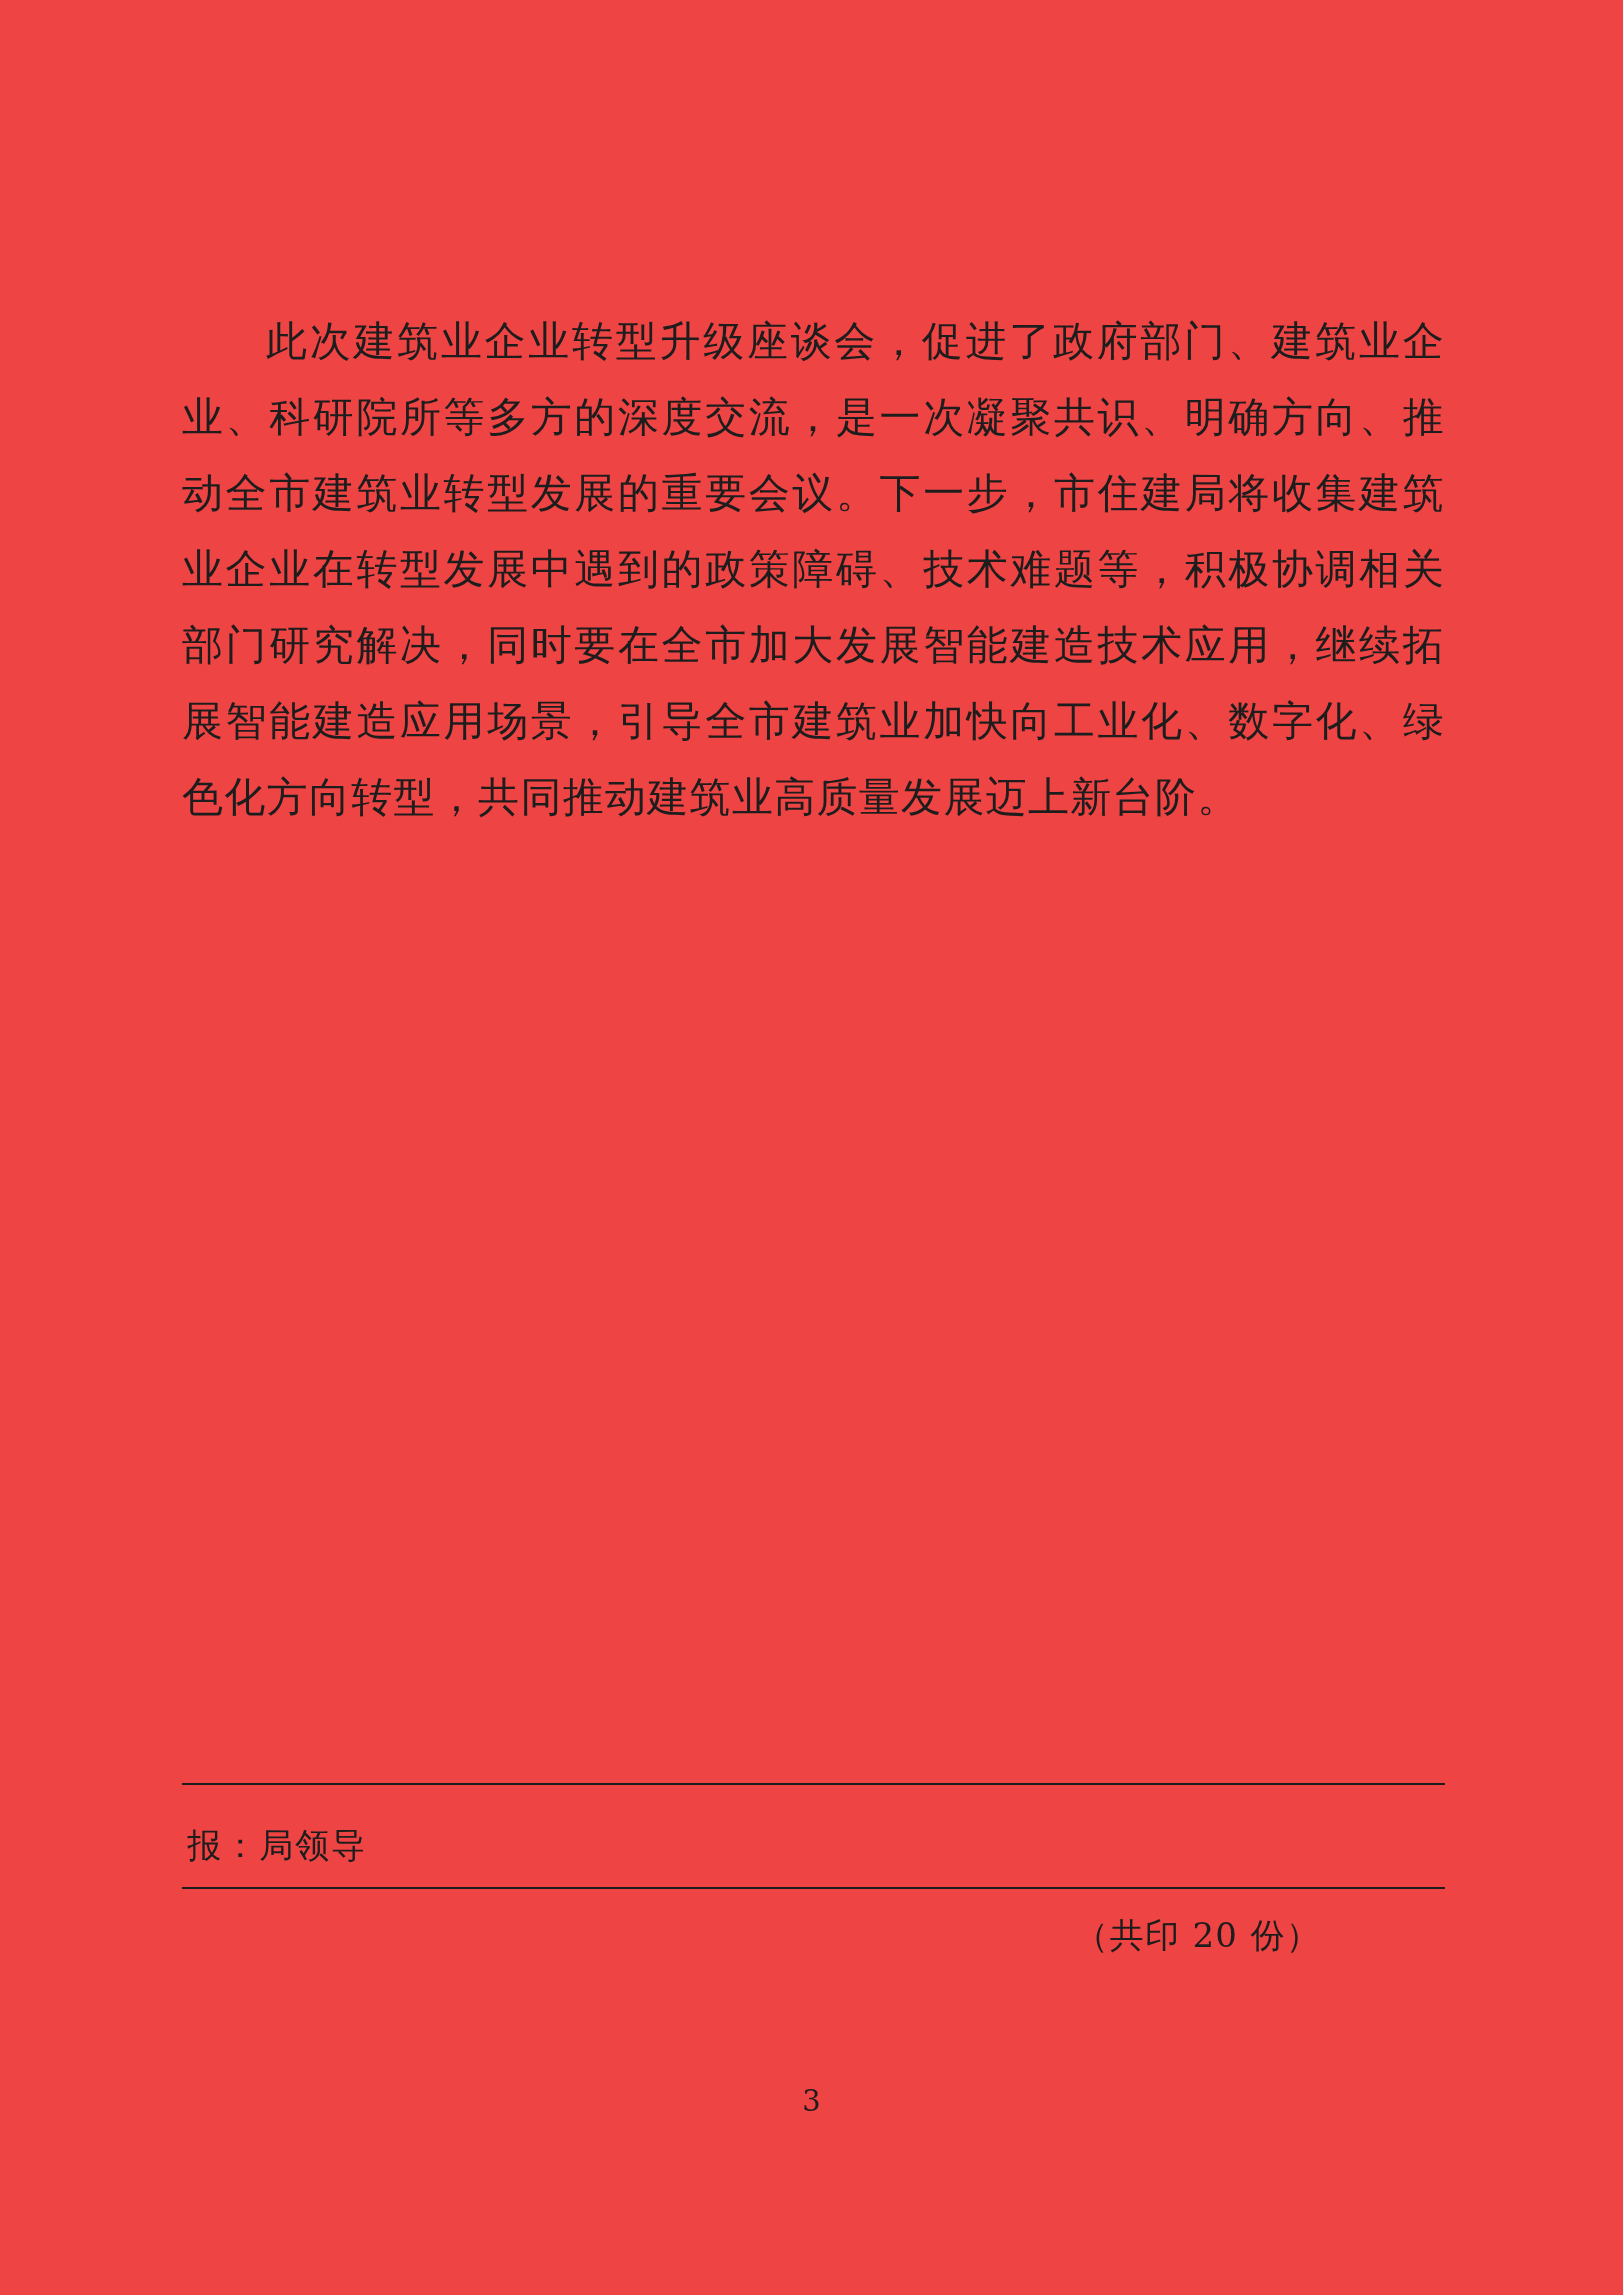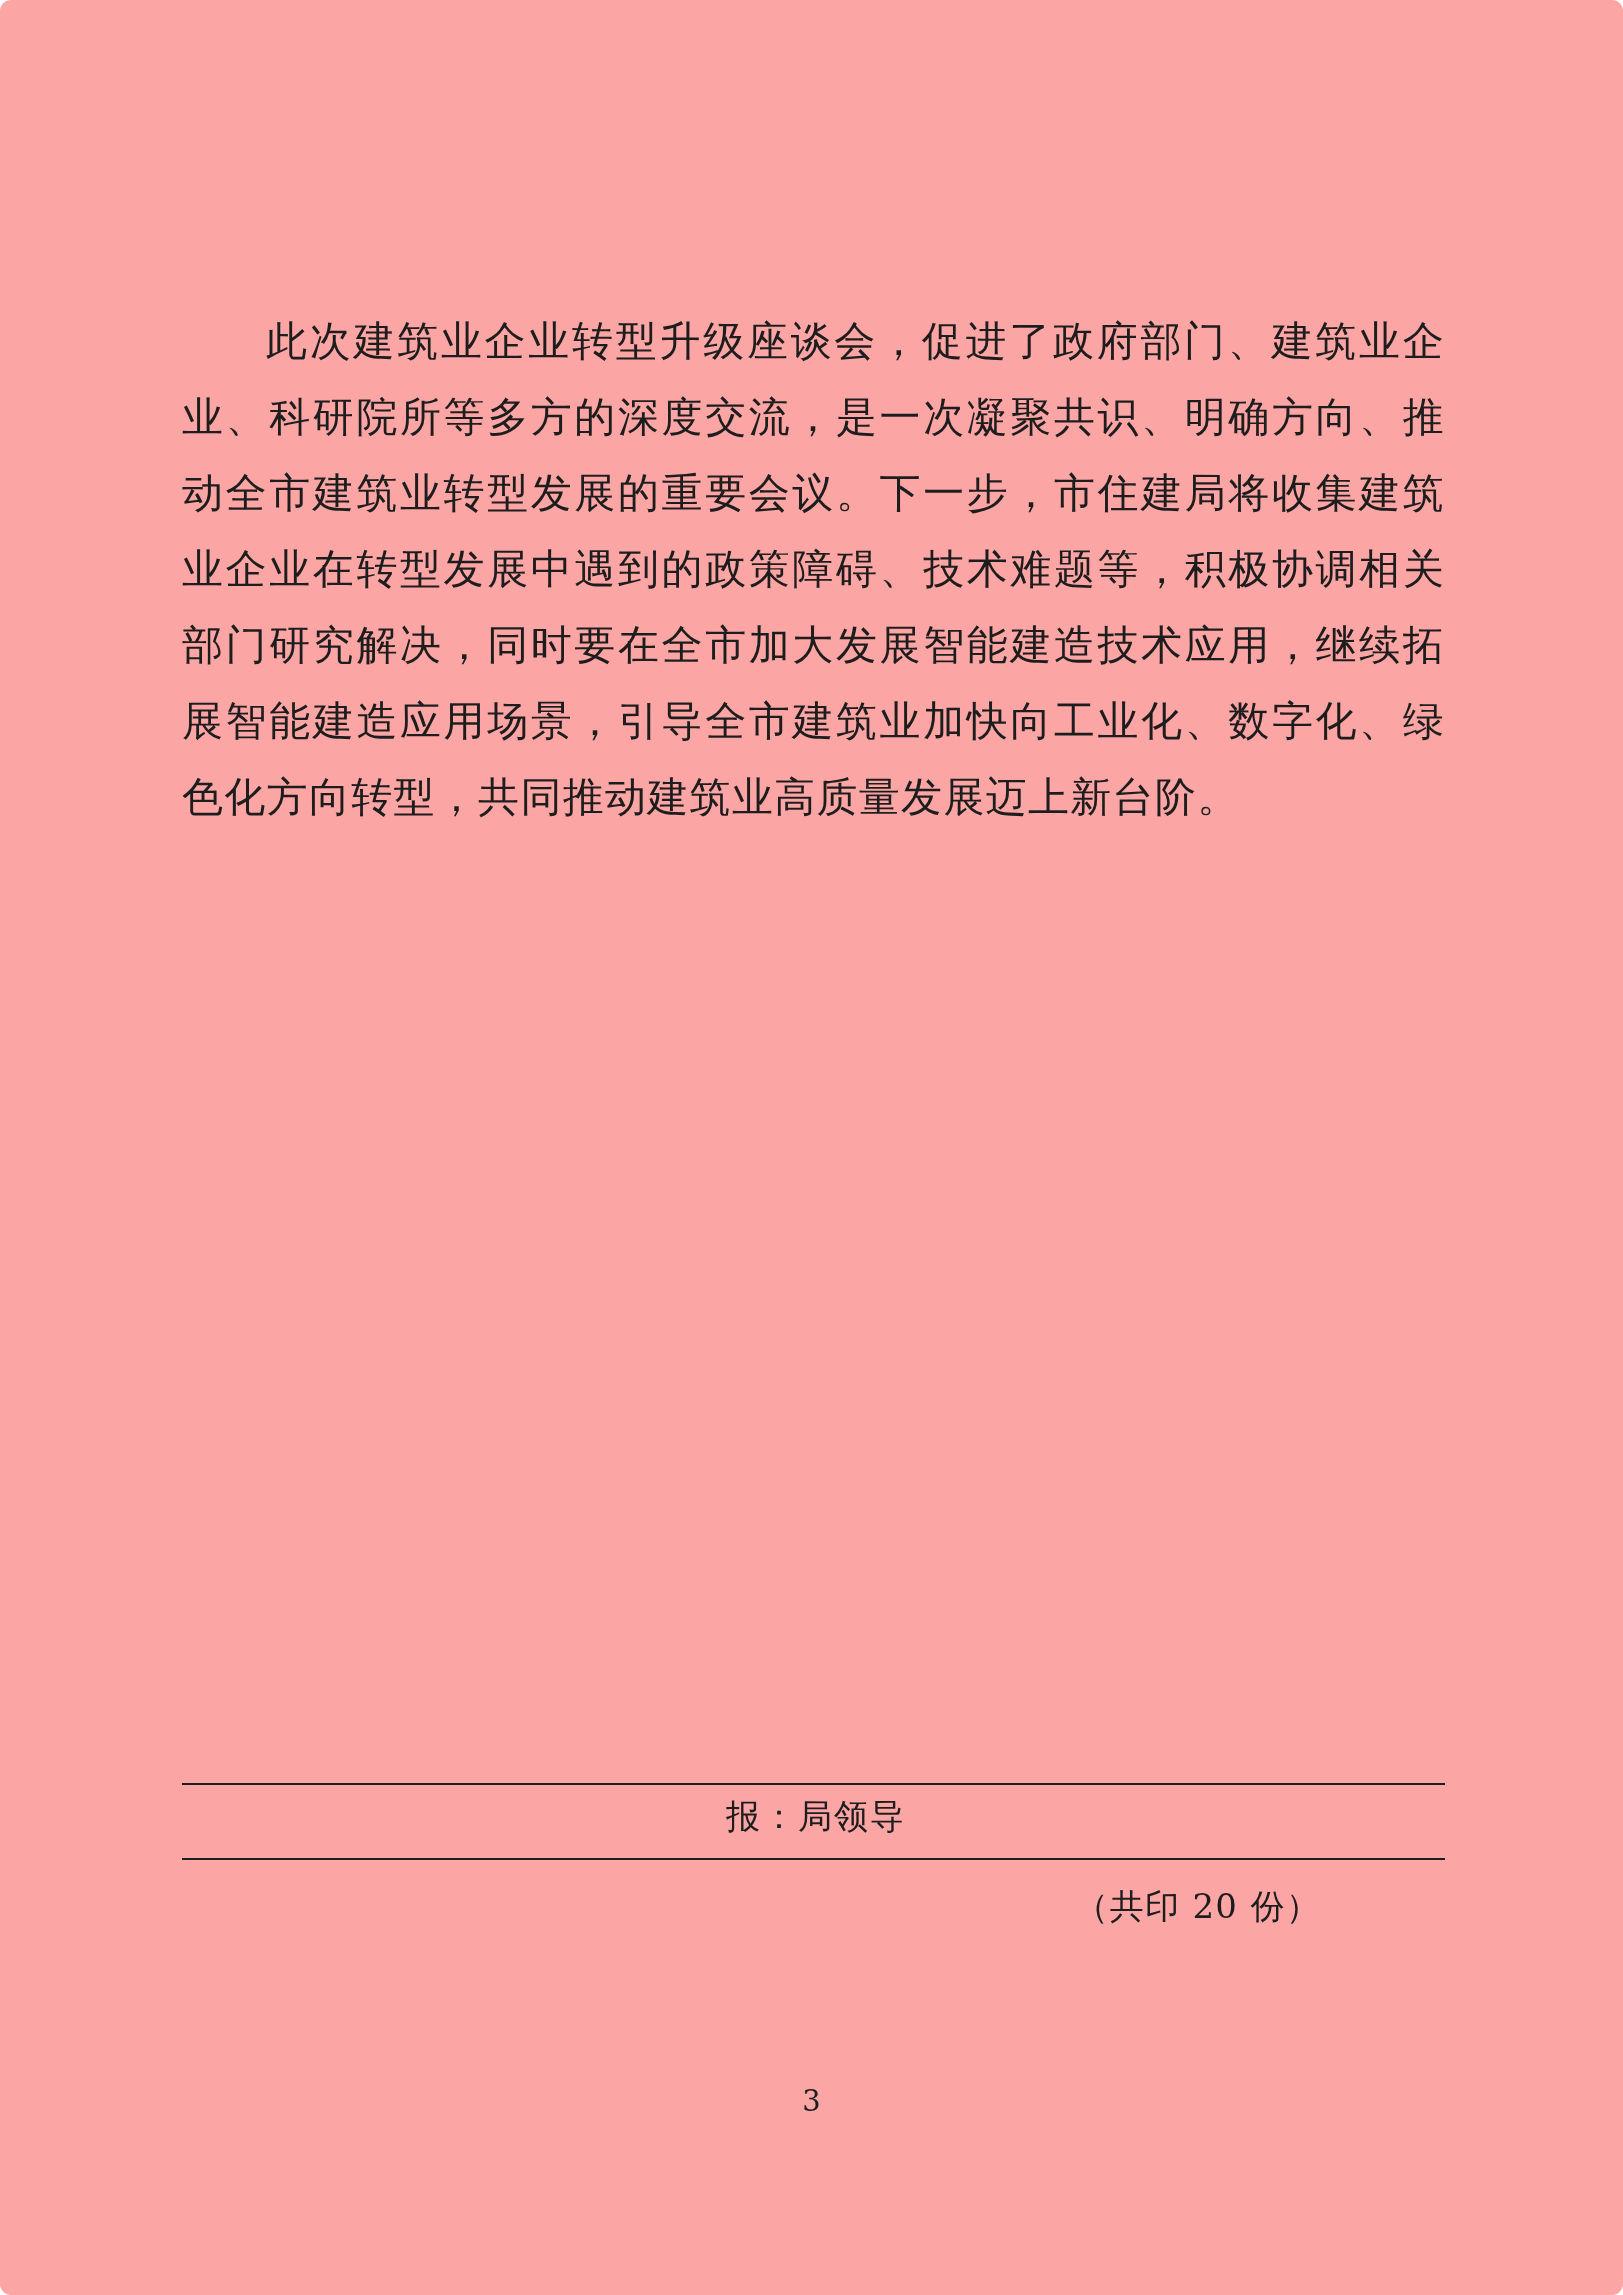--- a/index.html
+++ b/index.html
@@ -12,23 +12,22 @@
     height: 2295px;
     position: relative;
     font-family: "DejaVu Serif", "Liberation Serif", serif;
     color: #1a1a1a;
   }
   .page {
     position: absolute;
     top: 0; left: 0;
     width: 1623px;
     height: 2295px;
-    background: #fca5a5;
+    background: #ef4444;
     overflow: hidden;
-    border-radius: 11px;
   }
   .body-block {
     position: absolute;
     left: 182px;
     top: 262px;
     width: 1263px;
   }
   .body-para {
     font-size: 41px;
     line-height: 76px;
@@ -58,23 +57,22 @@
   }
   .dist-line {
     font-size: 34px;
     line-height: 63px;
     letter-spacing: 2px;
     color: #1d1d1d;
     padding-left: 5.2px;
     white-space: nowrap;
   }
   .dist-lines {
-    padding-top: 0;
+    padding-top: 29px;
     padding-bottom: 6.5px;
-    text-align: center;
   }
   .print-count {
     font-size: 34px;
     line-height: 63px;
     letter-spacing: 1.3px;
     color: #1d1d1d;
     text-align: right;
     padding-right: 124px;
     padding-top: 14.4px;
     white-space: nowrap;

